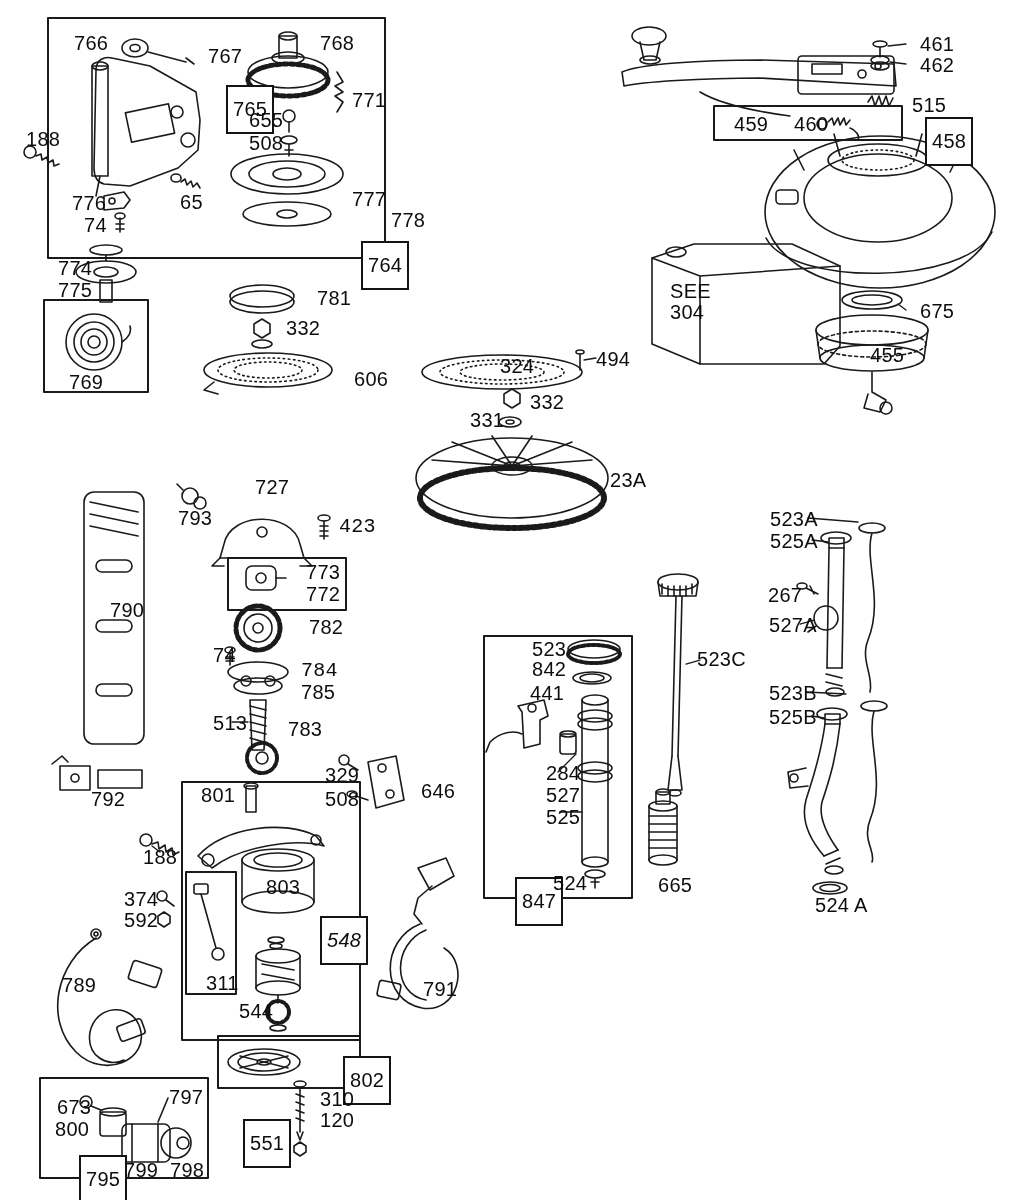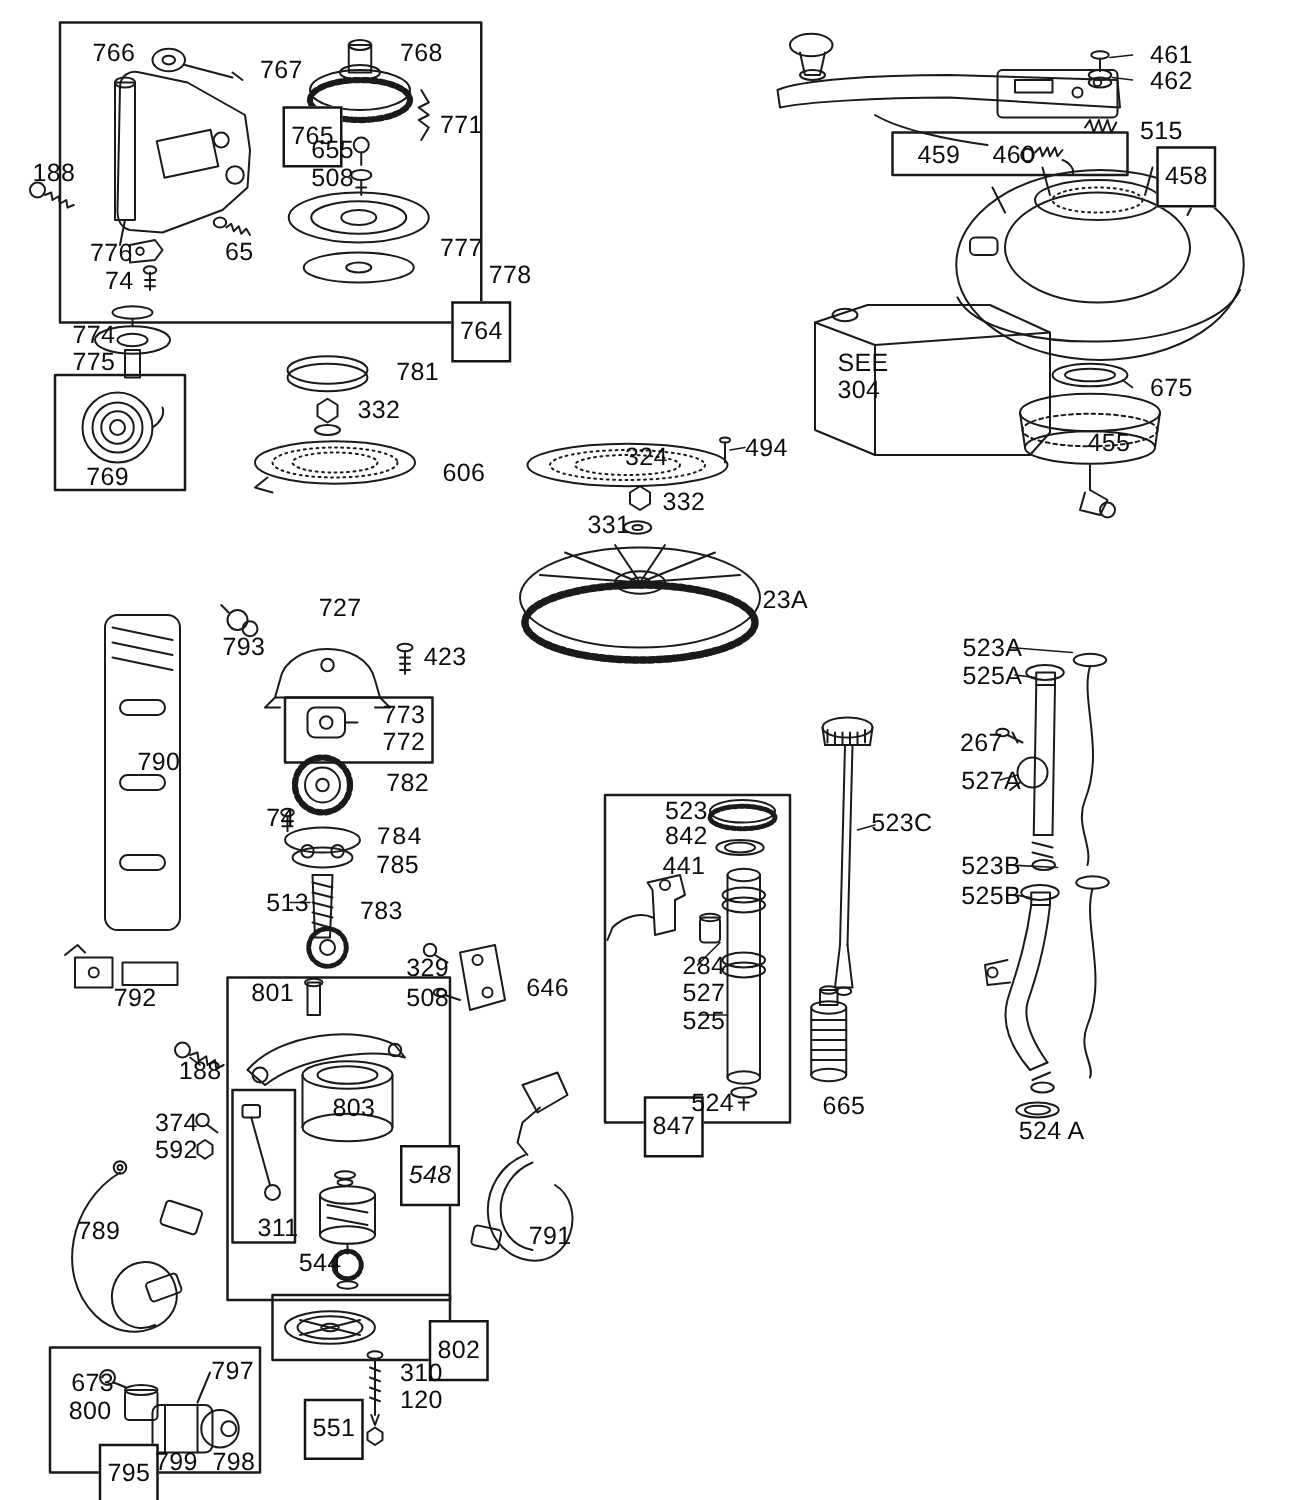--- a/index.html
+++ b/index.html
@@ -371,21 +371,21 @@
       <span class="part-label" style="left: 900px; top: 95px;">515</span>
       <span class="part-label" style="left: 722px; top: 114px;">459</span>
       <span class="part-label" style="left: 782px; top: 114px;">460</span>
       <span class="part-label boxed" style="left: 896px; top: 117px;">458</span>
       <span class="part-label" style="left: 658px; top: 281px;">SEE</span>
       <span class="part-label" style="left: 658px; top: 302px;">304</span>
       <span class="part-label" style="left: 908px; top: 301px;">675</span>
       <span class="part-label" style="left: 858px; top: 345px;">455</span>
       <span class="part-label" style="left: 243px; top: 477px;">727</span>
       <span class="part-label" style="left: 166px; top: 508px;">793</span>
-      <span class="part-label" style="left: 327px; top: 516px;">423</span>
+      <span class="part-label" style="left: 327px; top: 516px; font-family: Liberation Mono, monospace;">423</span>
       <span class="part-label" style="left: 294px; top: 562px;">773</span>
       <span class="part-label" style="left: 294px; top: 584px;">772</span>
       <span class="part-label" style="left: 98px; top: 600px;">790</span>
       <span class="part-label" style="left: 297px; top: 617px;">782</span>
       <span class="part-label" style="left: 201px; top: 645px;">74</span>
       <span class="part-label" style="left: 289px; top: 660px; font-family: Liberation Mono, monospace;">784</span>
       <span class="part-label" style="left: 289px; top: 682px;">785</span>
       <span class="part-label" style="left: 201px; top: 713px;">513</span>
       <span class="part-label" style="left: 276px; top: 719px;">783</span>
       <span class="part-label" style="left: 313px; top: 765px;">329</span>

